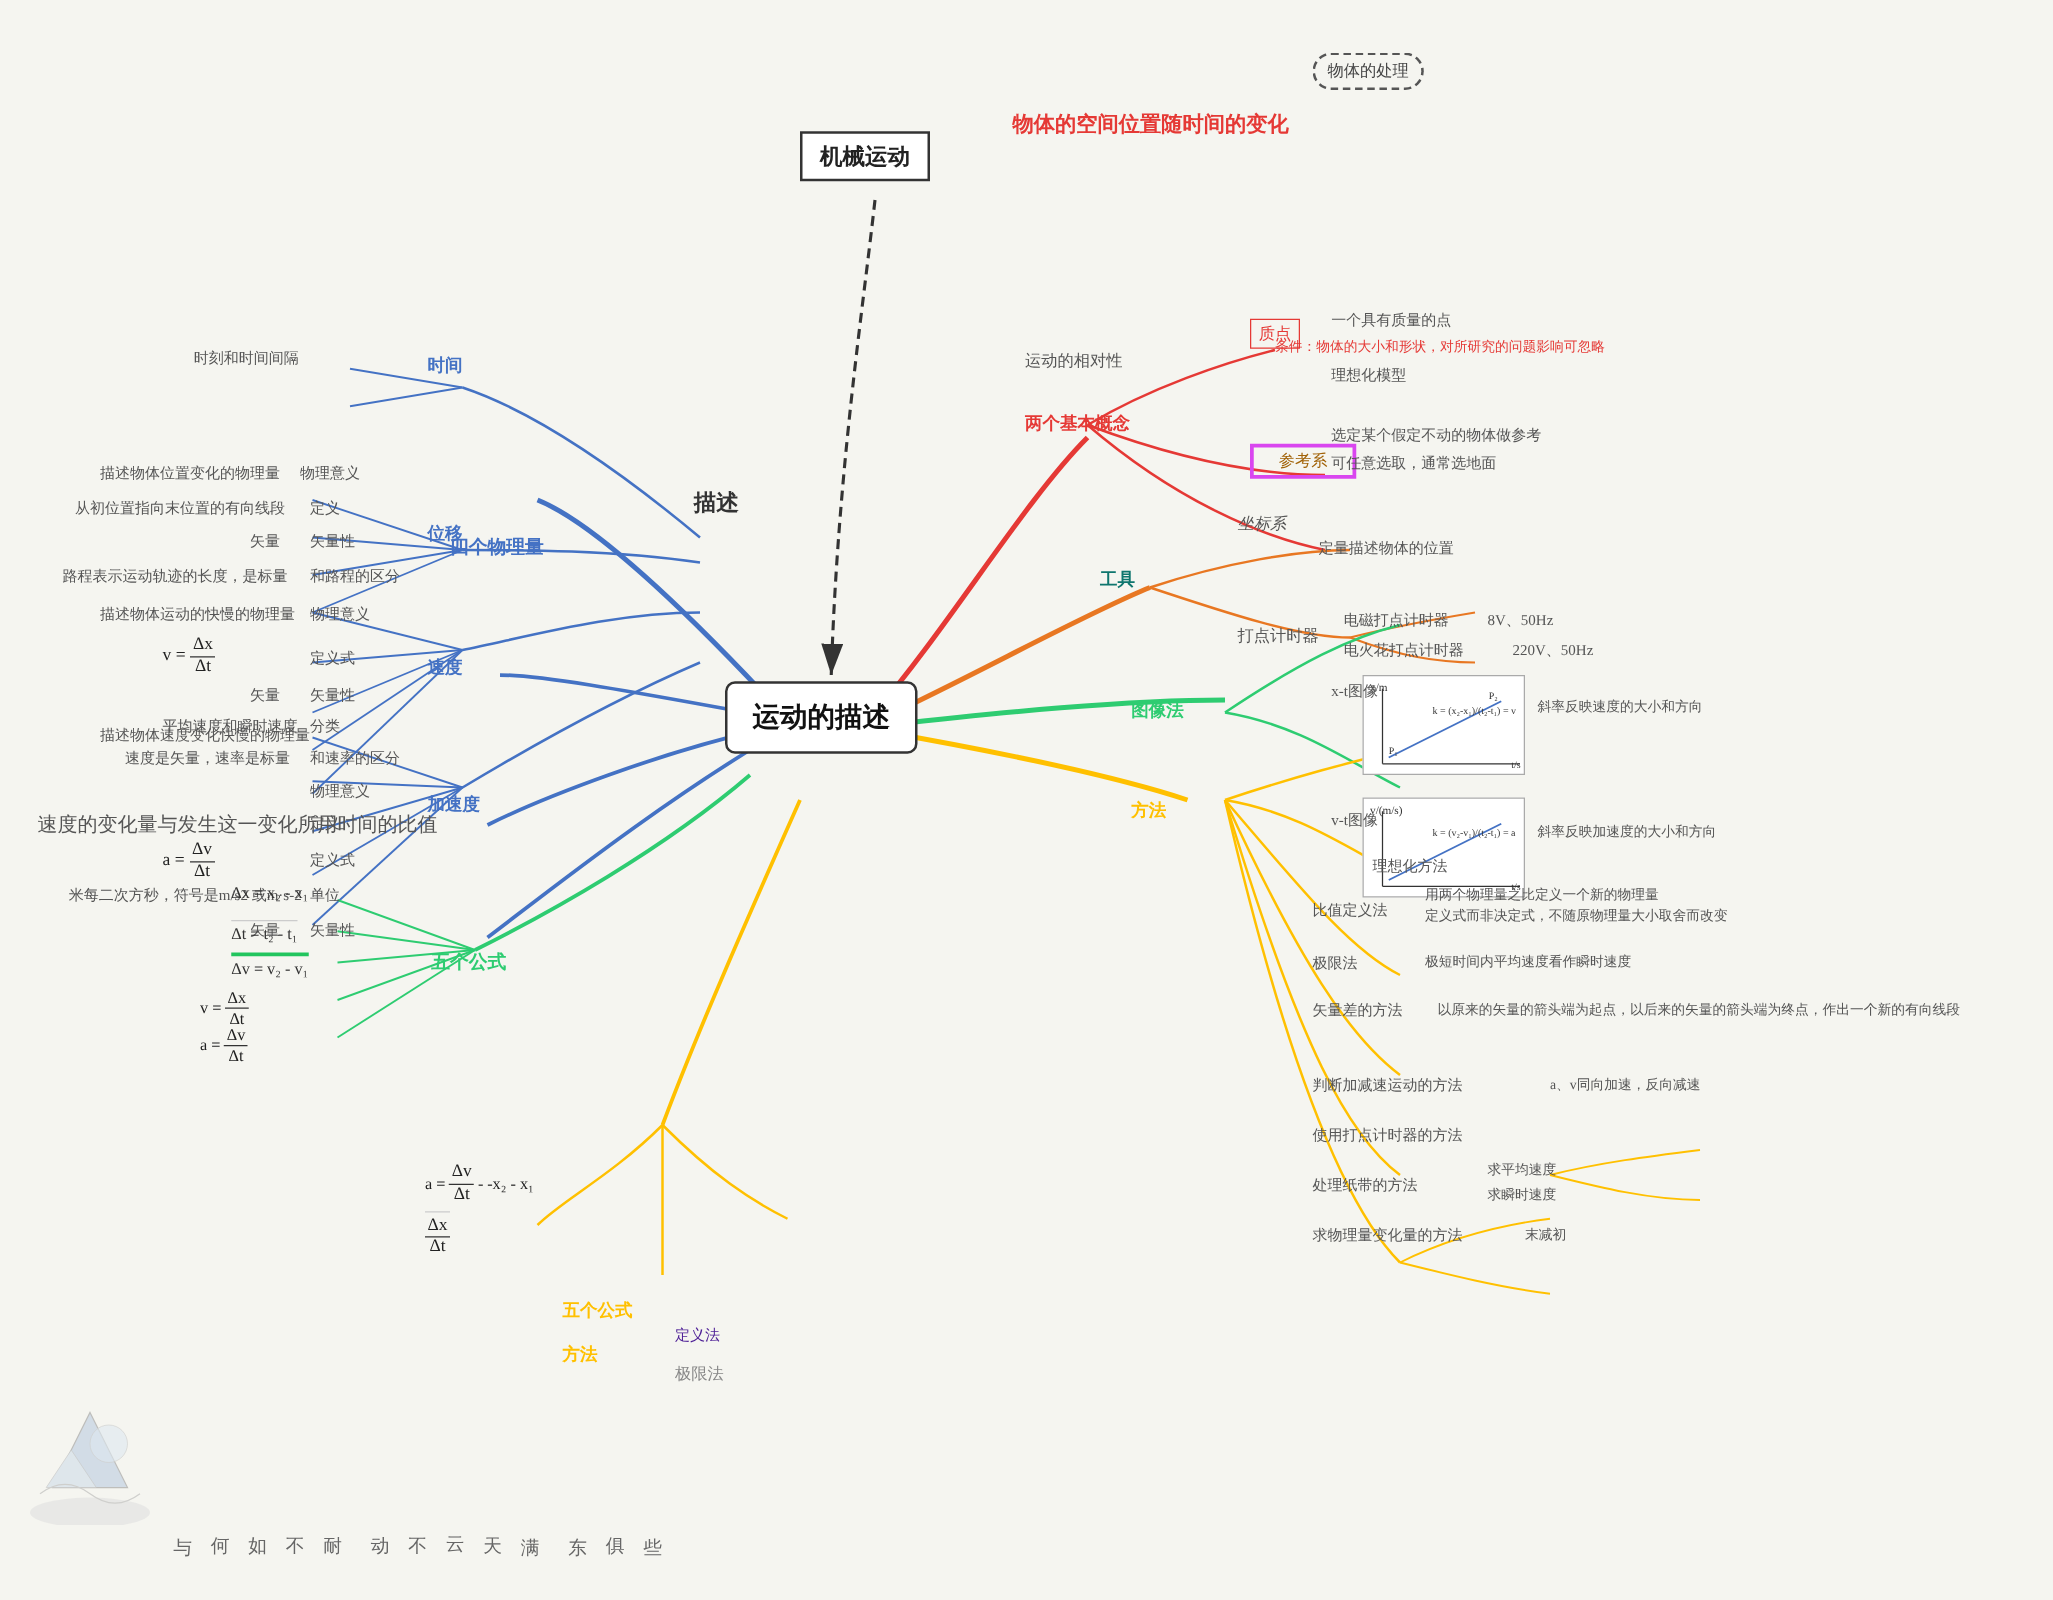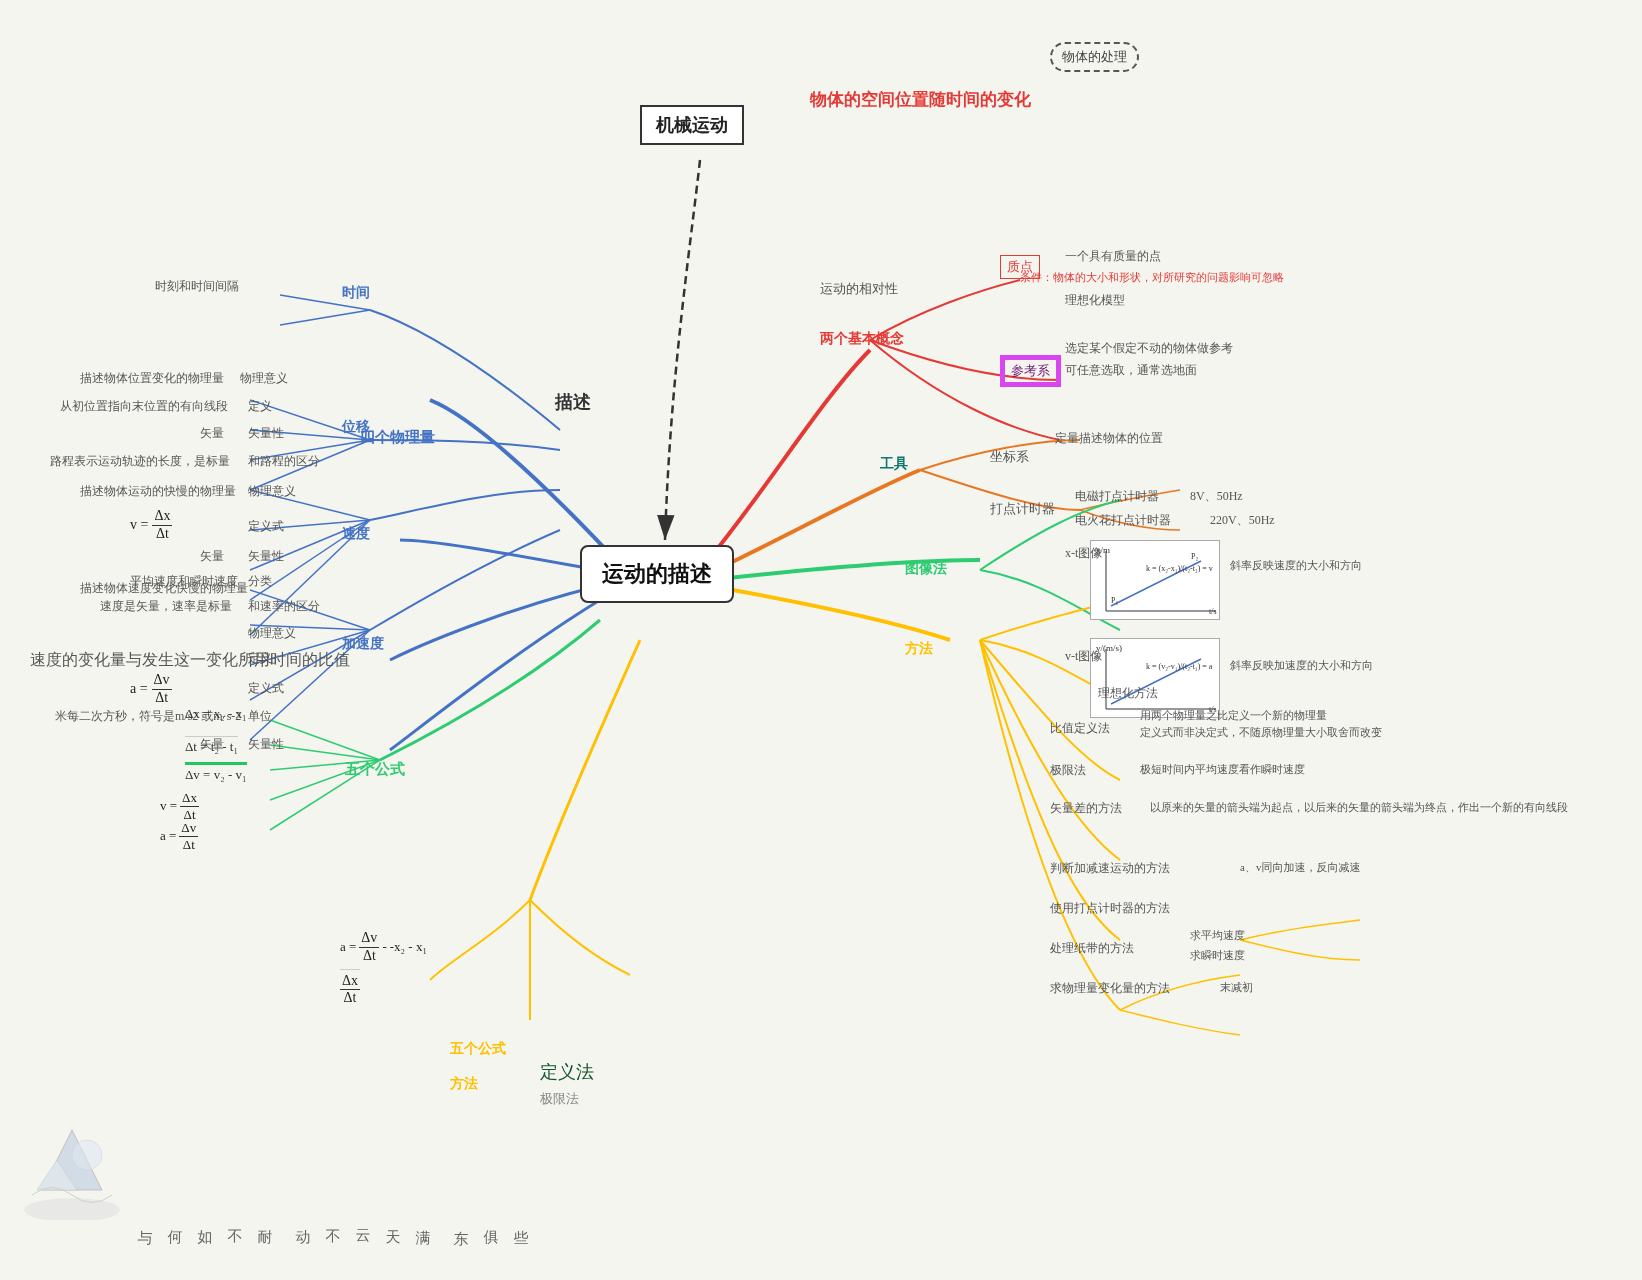--- a/index.html
+++ b/index.html
@@ -326,21 +326,21 @@
     </span>
   </div>
 
   <div class="node" style="left:450px; top:1040px;">
     <span style="font-size:14px; color:#FFC000; font-weight:bold;">五个公式</span>
   </div>
   <div class="node" style="left:450px; top:1075px;">
     <span style="font-size:14px; color:#FFC000; font-weight:bold;">方法</span>
   </div>
   <div class="node" style="left:540px; top:1060px;">
-    <span style="font-size:18px; color:#14532d;">定义法</span>
+    <span style="font-size:12px; color:#4c1d95;">定义法</span>
   </div>
   <div class="node" style="left:540px; top:1090px;">
     <span style="font-size:13px; color:#888;">极限法</span>
   </div>
 
   <div class="node" style="left:340px; top:930px; flex-direction:column; align-items:flex-start; gap:4px;">
     <div style="display:flex; align-items:center; gap:3px; font-size:13px;">
       <span>a =</span>
       <span class="fraction">
         <span class="num">Δv</span>
@@ -372,33 +372,33 @@
     <span style="font-size:12px; color:#555;">一个具有质量的点</span>
   </div>
   <div class="node" style="left:1020px; top:270px;">
     <span style="font-size:11px; color:#e53935;">条件：物体的大小和形状，对所研究的问题影响可忽略</span>
   </div>
   <div class="node" style="left:1065px; top:292px;">
     <span style="font-size:12px; color:#555;">理想化模型</span>
   </div>
 
   <div class="node" style="left:1000px; top:355px;">
-    <span style="font-size:13px; color:#701a75; border:5px solid #d946ef; padding:2px 6px;">参考系</span>
+    <span style="font-size:13px; color:#a16207; border:3px solid #d946ef; padding:2px 20px;">参考系</span>
   </div>
   <div class="node" style="left:1065px; top:340px;">
     <span style="font-size:12px; color:#555;">选定某个假定不动的物体做参考</span>
   </div>
   <div class="node" style="left:1065px; top:362px;">
     <span style="font-size:12px; color:#555;">可任意选取，通常选地面</span>
   </div>
 
   <div class="node" style="left:880px; top:455px;">
     <span style="font-size:14px; color:#0f766e; font-weight:bold;">工具</span>
   </div>
-  <div class="node" style="left:990px; top:448px;">
+  <div class="node" style="left:990px; top:410px;font-style:italic;">
     <span style="font-size:13px; color:#555;">坐标系</span>
   </div>
   <div class="node" style="left:1055px; top:430px;">
     <span style="font-size:12px; color:#555;">定量描述物体的位置</span>
   </div>
   <div class="node" style="left:990px; top:500px;">
     <span style="font-size:13px; color:#555;">打点计时器</span>
   </div>
   <div data="dadian-em" class="node" style="left:1075px; top:488px;">
     <span style="font-size:12px; color:#555;">电磁打点计时器</span>

